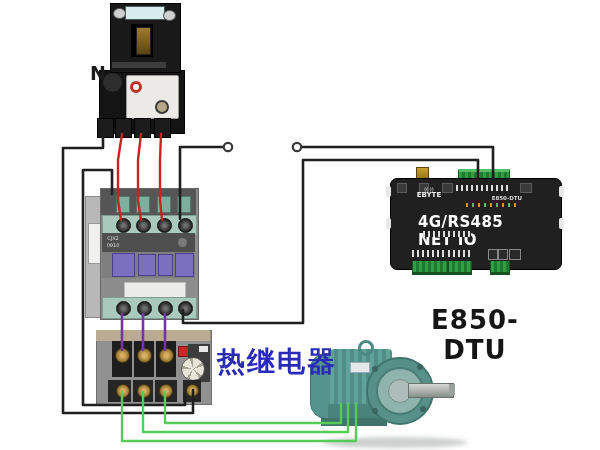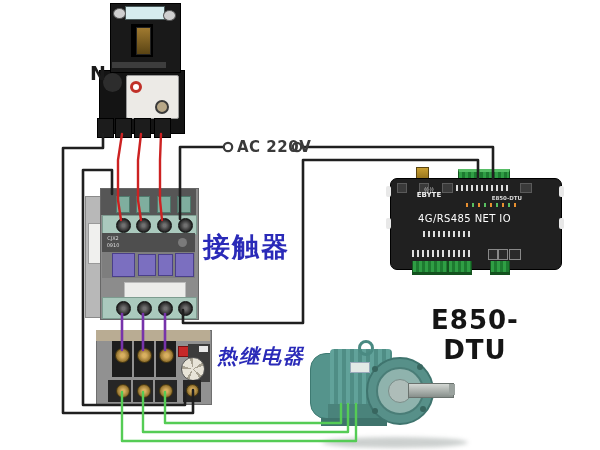--- a/index.html
+++ b/index.html
@@ -6,21 +6,21 @@
   #stage{position:relative;width:600px;height:450px;background:#ffffff;overflow:hidden;
          font-family:"DejaVu Sans","Liberation Sans",sans-serif;}
   .abs{position:absolute;}
   
   .cn{color:#2a2ab8;font-weight:bold;}
   .breaker-label{left:184px;top:6px;width:27px;font-size:23px;line-height:24.5px;
                  word-break:break-all;text-align:center;}
   .n-label{left:90px;top:62px;font-size:19px;font-weight:600;color:#1a1a1a;}
   .ac-label{left:237px;top:138px;font-size:15px;font-weight:600;color:#3a3a3a;letter-spacing:.5px;}
   .contactor-label{left:203px;top:229px;font-size:27px;letter-spacing:2px;}
-  .relay-label{left:217px;top:343px;font-size:20px;letter-spacing:2px;font-style:italic;}
+  .relay-label{left:217px;top:343px;font-size:28px;letter-spacing:2px;}
   .dtu-caption{left:415px;top:305px;width:120px;text-align:center;font-size:26px;
                font-weight:bold;color:#151515;letter-spacing:1px;}
   
   .brk-upper{left:110px;top:3px;width:69px;height:68px;background:#191919;border:1px solid #000;}
   .brk-window{left:125px;top:6px;width:38px;height:12px;background:#d6ecee;border:1px solid #4a5a5a;}
   .brk-screw{width:11px;height:9px;background:#cfcfcf;border-radius:50%;border:1px solid #555;}
   .brk-recess{left:131px;top:24px;width:22px;height:33px;background:#000;}
   .brk-lever{left:136px;top:27px;width:13px;height:26px;background:linear-gradient(#a07a30,#5a4414);border:1px solid #222;}
   .brk-strip{left:112px;top:62px;width:54px;height:6px;background:#3d3d3d;}
   .brk-lower{left:99px;top:70px;width:84px;height:62px;background:#141414;border:1px solid #000;}
@@ -75,21 +75,21 @@
   .dtu-tab{width:5px;height:11px;background:#e8e8e8;border-radius:2px;}
   .dtu-ant{left:416px;top:167px;width:11px;height:13px;background:linear-gradient(#caa032,#8a6a18);border:1px solid #5a4410;}
   .dtu-green{background:repeating-linear-gradient(90deg,#2f9e44 0 3px,#1d7a30 3px 6px);border-top:3px solid #57bd66;border-left:1px solid #14521f;border-right:1px solid #14521f;}
   .dtu-pins{background:repeating-linear-gradient(90deg,#ddd 0 2px,#202020 2px 5px);}
   .dtu-icon{top:183px;height:8px;background:#3a3a3a;border:1px solid #5a5a5a;}
   .dtu-brand{left:412px;top:192px;width:34px;color:#f0f0f0;font-size:7px;font-weight:bold;text-align:center;line-height:7px;}
   .dtu-wave{left:412px;top:186px;width:34px;color:#e8e8e8;font-size:5px;text-align:center;}
   .dtu-model{left:488px;top:195px;width:34px;color:#d8d8d8;font-size:5.5px;font-weight:bold;text-align:right;}
   .dtu-dotrow{left:466px;top:203px;width:52px;height:4px;
               background:repeating-linear-gradient(90deg,#e89030 0 2px,transparent 2px 6px,#58c060 6px 8px,transparent 8px 12px);}
-  .dtu-func{left:418px;top:213px;width:100px;color:#fff;font-size:10px;font-weight:normal;letter-spacing:.4px;}
+  .dtu-func{left:418px;top:213px;width:100px;color:#fff;font-size:15px;font-weight:bold;letter-spacing:.4px;}
   .dtu-box{top:249px;height:9px;border:1px solid #888;background:#2a2a2a;}
   
   #wires{position:absolute;left:0;top:0;width:600px;height:450px;pointer-events:none;}
 </style>
 </head>
 <body>
 
 <div id="stage">
 
   <div>
@@ -234,18 +234,16 @@
       <polyline points="143,314 143,350" fill="none" stroke="#7733aa" stroke-width="2.6" stroke-linejoin="round" stroke-linecap="round"></polyline>
       <polyline points="165,314 165,350" fill="none" stroke="#7733aa" stroke-width="2.6" stroke-linejoin="round" stroke-linecap="round"></polyline>
       <polyline points="122,392 122,441 356,441 356,404" fill="none" stroke="#55cc55" stroke-width="2.4" stroke-linejoin="round" stroke-linecap="round"></polyline>
       <polyline points="143,392 143,432 348,432 348,404" fill="none" stroke="#55cc55" stroke-width="2.4" stroke-linejoin="round" stroke-linecap="round"></polyline>
       <polyline points="165,392 165,423 341,423 341,404" fill="none" stroke="#55cc55" stroke-width="2.4" stroke-linejoin="round" stroke-linecap="round"></polyline>
       <circle cx="228" cy="147" r="4.2" fill="#fff" stroke="#3a3a3a" stroke-width="2.2"></circle>
       <circle cx="297" cy="147" r="4.2" fill="#fff" stroke="#3a3a3a" stroke-width="2.2"></circle>
     </svg>
 
   <div class="abs n-label">N</div>
-  <div class="abs ac-label">AC 220V</div>
-  <div class="abs cn contactor-label">接触器</div>
   <div class="abs cn relay-label">热继电器</div>
   <div class="abs dtu-caption">E850-DTU</div>
 
 </div>
 
 </body></html>

